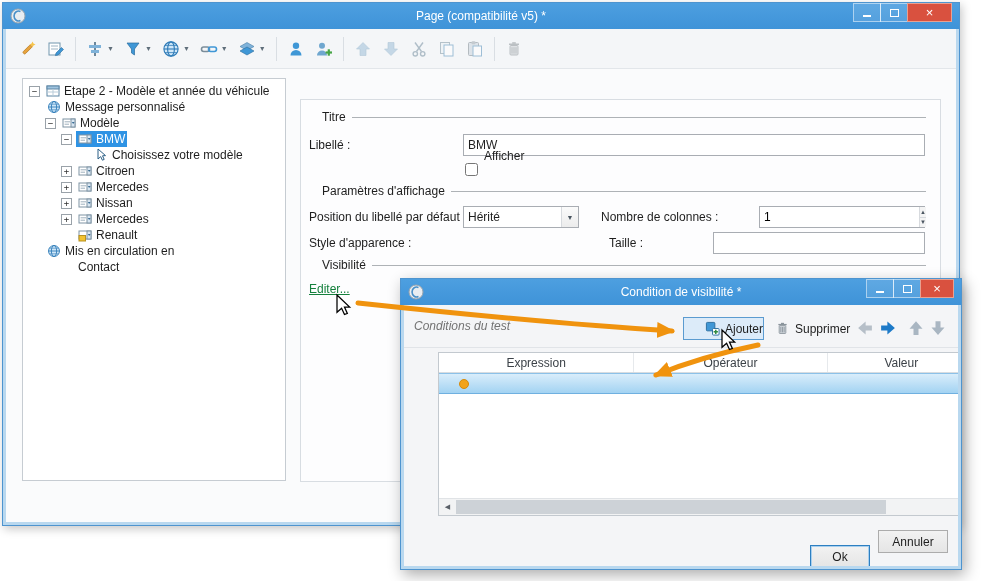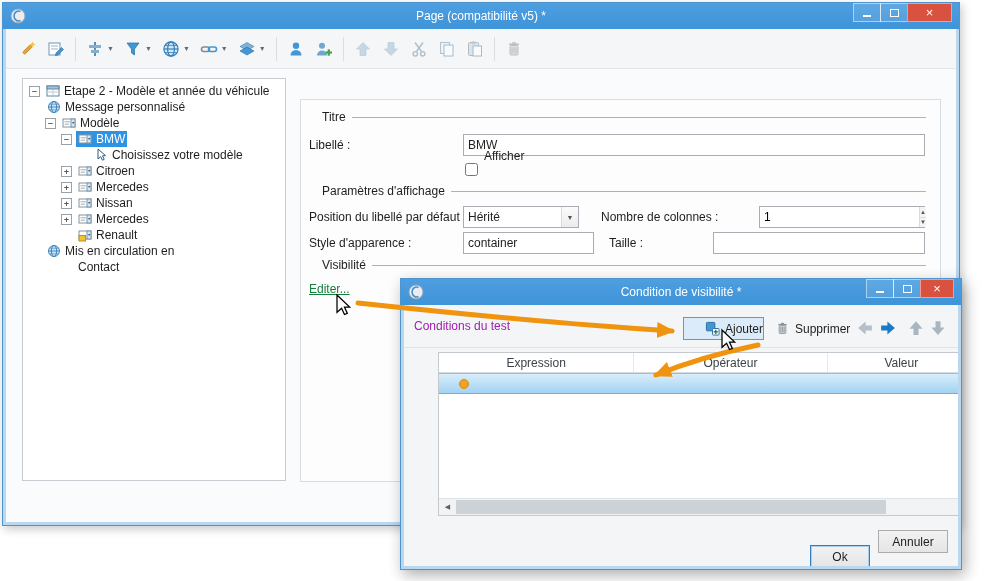--- a/index.html
+++ b/index.html
@@ -55,21 +55,21 @@
   .combo .cval{flex:1;padding:3px 0 0 4px;}
   .combo .cbtn{width:17px;display:flex;align-items:center;justify-content:center;font-size:7px;color:#4a5560;border-left:1px solid #d7dade;background:linear-gradient(#fbfbfb,#ececec);}
   .spin input{flex:1;border:none;outline:none;font:12px "Liberation Sans",sans-serif;padding-left:4px;}
   .sbtns{width:15px;display:flex;flex-direction:column;border-left:1px solid #d7dade;}
   .sbtn{flex:1;font-size:6px;display:flex;align-items:center;justify-content:center;color:#4a5560;background:#f4f4f4;}
   .sbtn + .sbtn{border-top:1px solid #d7dade;}
   .cb{position:absolute;width:13px;height:13px;border:1px solid #8a9097;background:#fff;}
   .link{position:absolute;color:#15803d;text-decoration:underline;cursor:pointer;}
 
   
-  #conditions-label{position:absolute;left:10px;top:14px;color:#a21caf;}
+  #conditions-label{position:absolute;left:10px;top:14px;color:#737373;font-style:italic;}
   #ajouter-btn{position:absolute;left:279px;top:12px;width:81px;height:23px;background:#dcebf9;border:1px solid #5b9bd0;display:flex;align-items:center;justify-content:flex-end;gap:5px;}
   #ajouter-btn .icon,#supprimer-btn .icon{width:15px;height:15px;}
   #supprimer-btn{position:absolute;left:366px;top:12px;width:96px;height:23px;display:flex;align-items:center;gap:5px;background:transparent;border:1px solid transparent;padding-left:4px;}
   .navbtn{position:absolute;top:13px;width:20px;height:20px;}
   .navbtn svg{width:100%;height:100%;}
   #nav-left{left:451px}#nav-right{left:474px}#nav-up{left:502px}#nav-down{left:524px}
   #dlg-sep{position:absolute;left:0;right:0;top:42px;height:1px;background:#e1e4e8;}
   #cond-table{position:absolute;left:8px;top:47px;width:538px;height:164px;border:1px solid #c3c9cf;background:#fff;margin-left:26px;}
   .thead{display:flex;height:20px;border-bottom:1px solid #d8dce0;background:#fff;}
   .th{display:flex;align-items:center;justify-content:center;color:#3c4248;border-right:1px solid #e6e9ec;}
@@ -446,21 +446,20 @@
         </div>
         <span class="flabel" style="left:300px;top:110px">Nombre de colonnes :</span>
         <div class="spin" style="left:458px;top:106px;width:166px">
           <input value="1" style="">
           <span class="sbtns">
               <span class="sbtn">▲</span>
               <span class="sbtn">▼</span>
             </span>
         </div>
         <span class="flabel" style="left:8px;top:136px">Style d'apparence :</span>
-        <input class="tinput" style="left: 162px; top: 132px; width: 131px;" value="container">
         <span class="flabel" style="left:308px;top:136px">Taille :</span>
         <input class="tinput" style="left: 412px; top: 132px; width: 212px;" value="">
 
         <div class="group" style="top:158px">
           <span>Visibilité</span>
             <div class="rule"></div>
         </div>
         <span class="link" style="left:8px;top:182px">Editer...</span>
       </div>
     </div>

